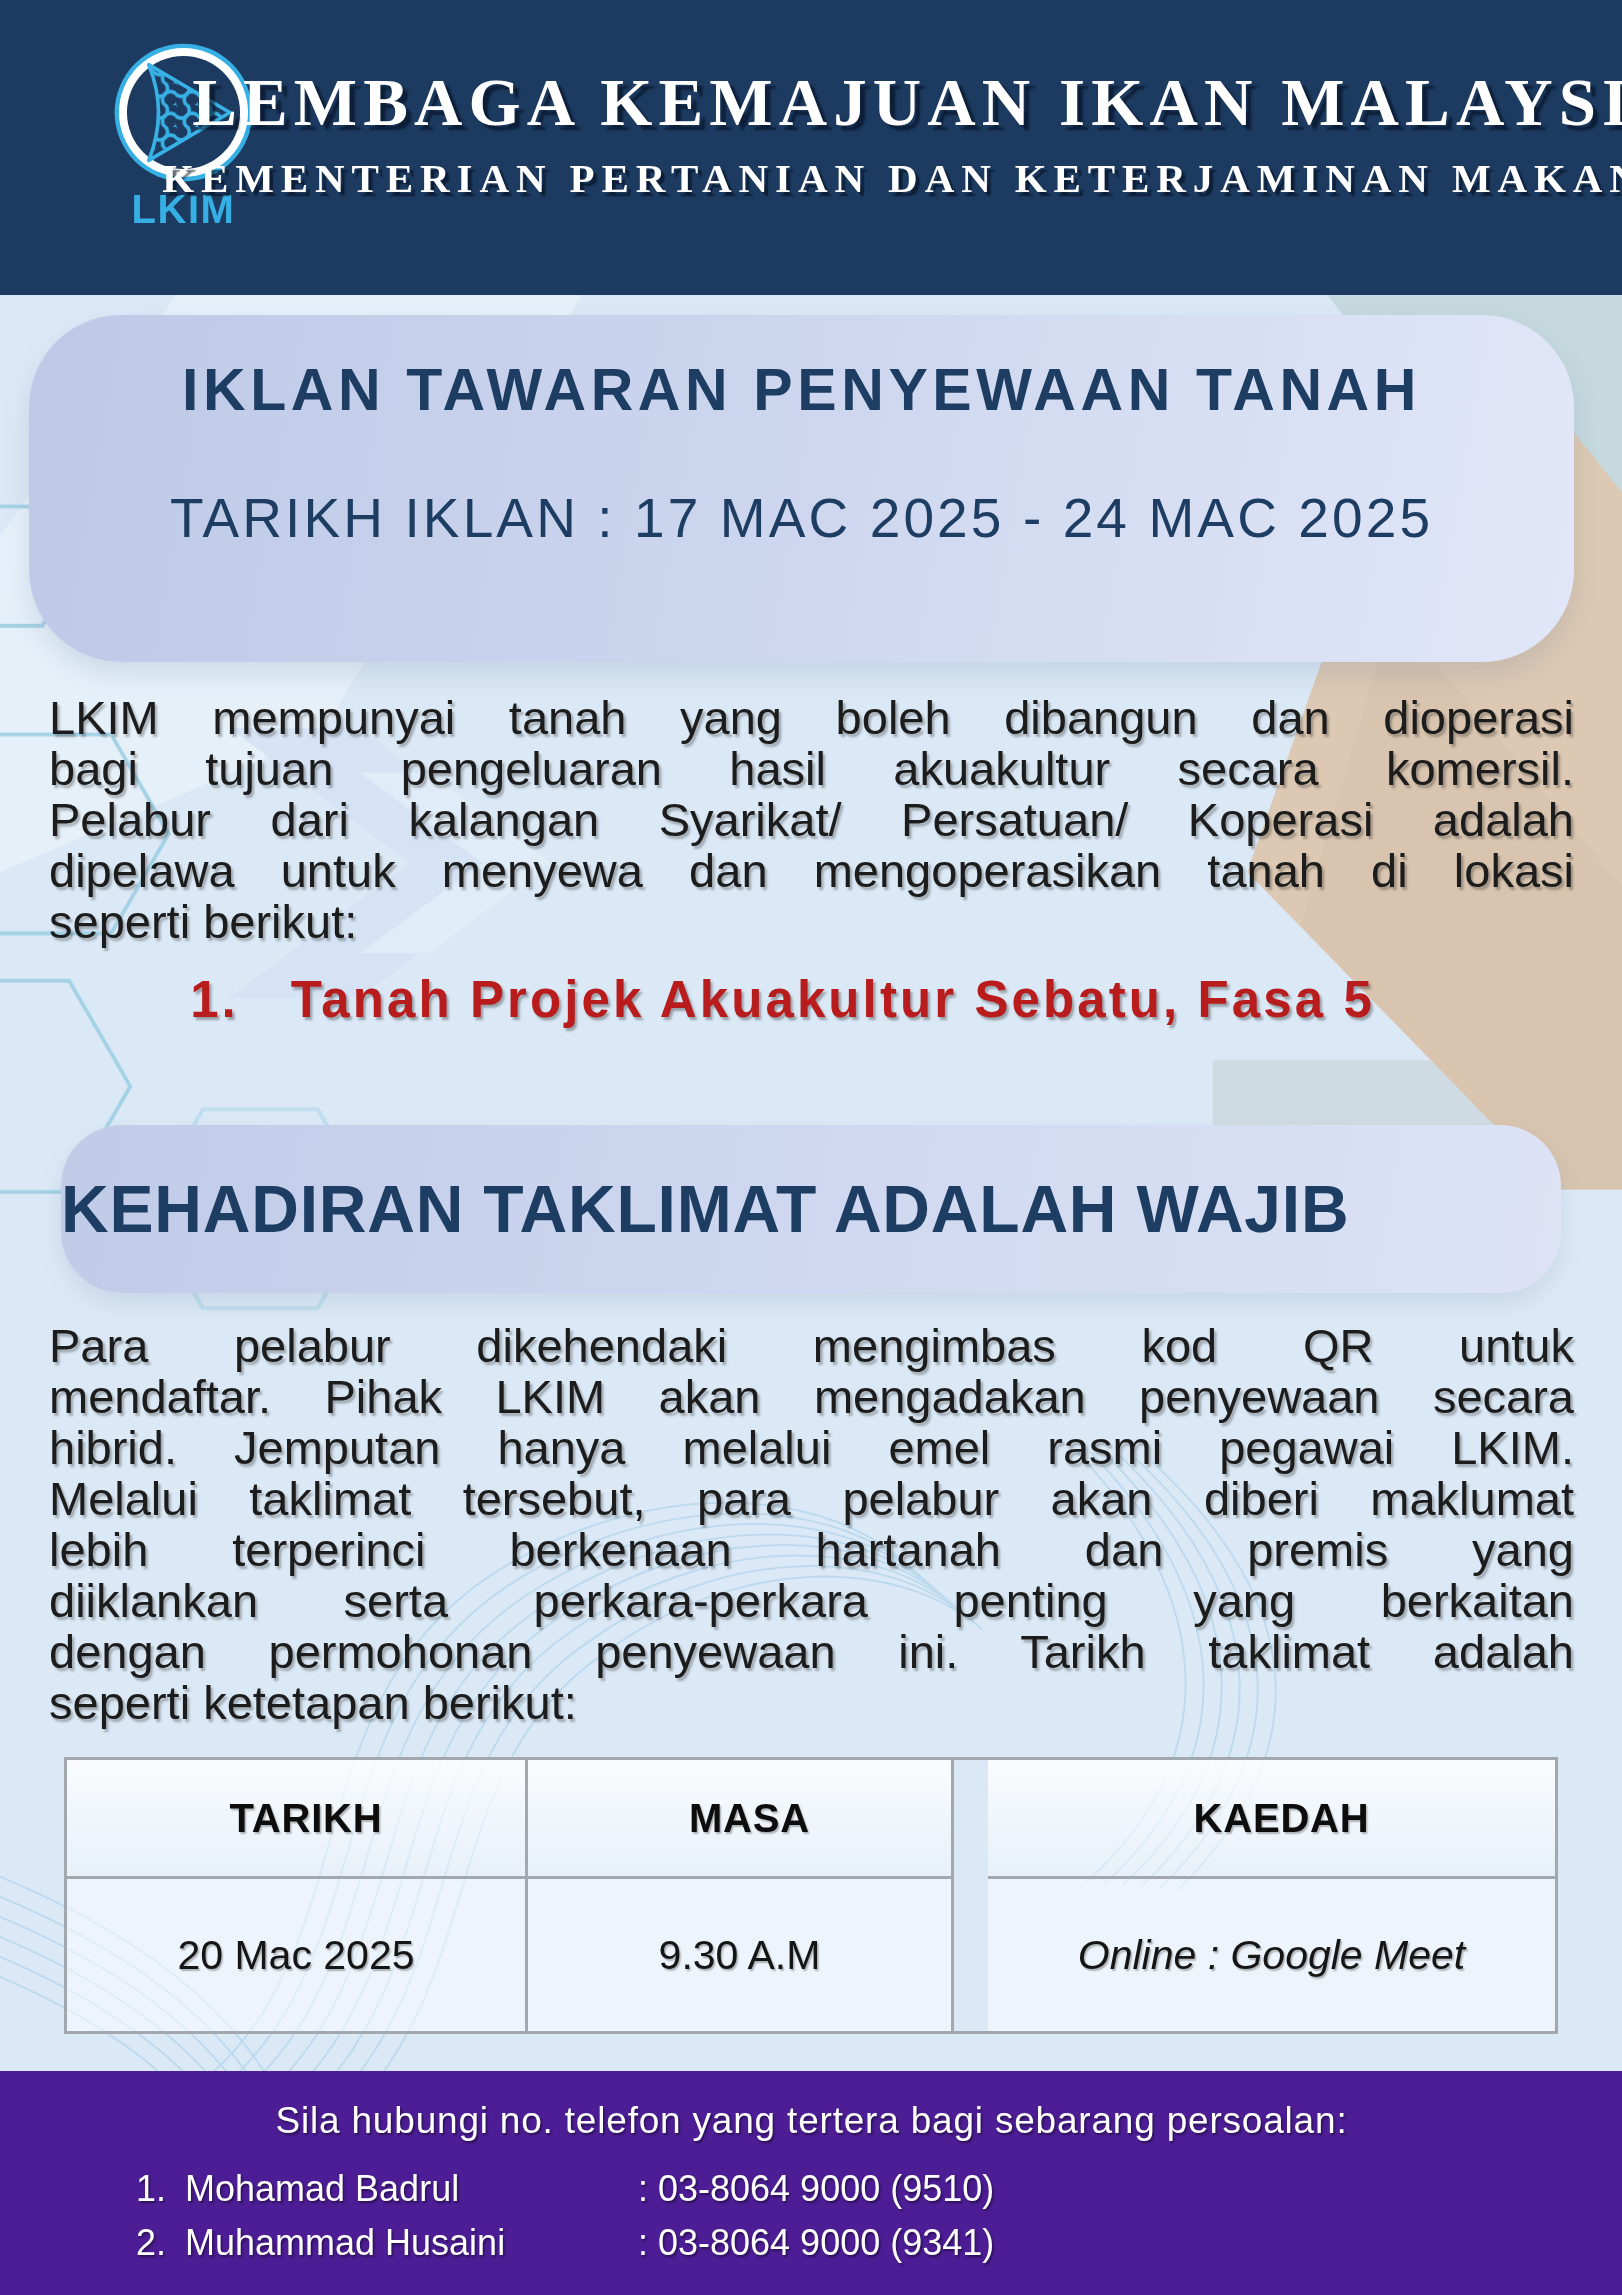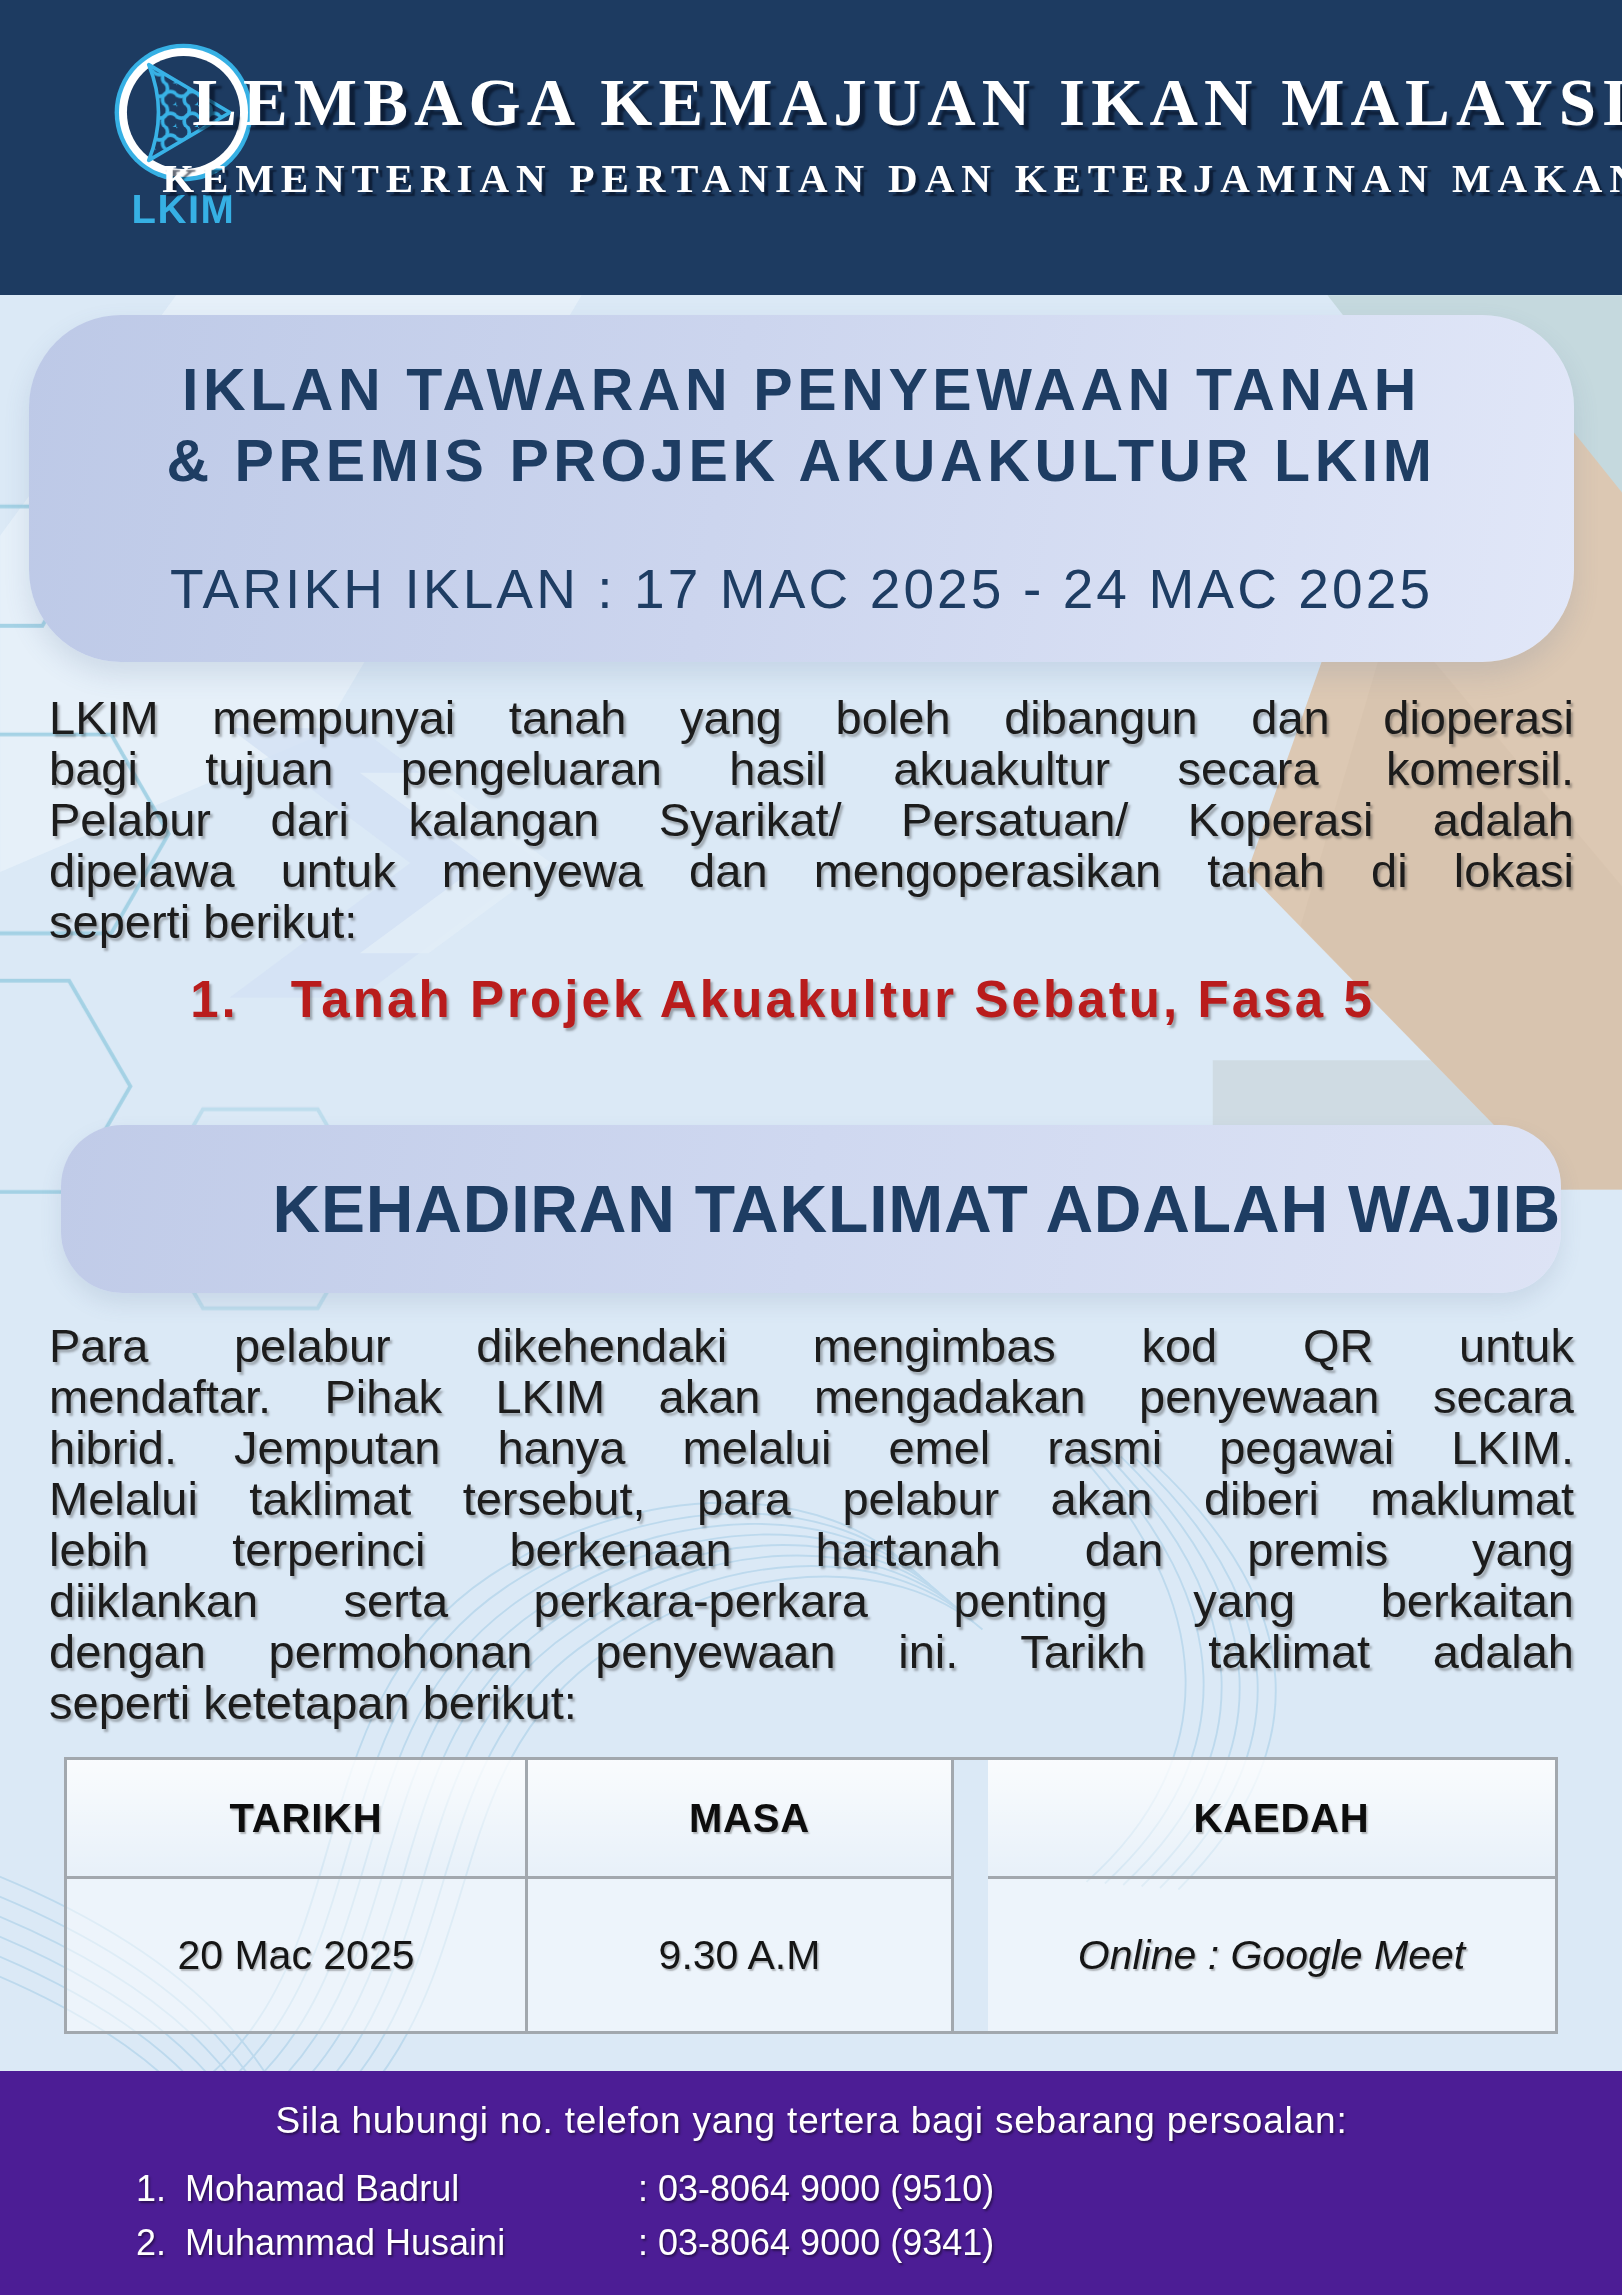--- a/index.html
+++ b/index.html
@@ -35,21 +35,21 @@
   .para .lline{text-align:left;}
   .para-intro{top:692px;}
   .para-brief{top:1320px;}
   
   .item{position:absolute;left:0;top:970px;width:1375px;text-align:right;
     font-size:51px;font-weight:800;color:#b91c1c;letter-spacing:3.1px;
     text-shadow:2.3px 3.1px 2.3px rgba(30,30,30,.35);white-space:nowrap;}
   
   .notice-box{position:absolute;left:61px;top:1125px;width:1500px;height:168px;border-radius:61px;
     background:linear-gradient(100deg,#c0cbe8 0%,#cfd8f0 50%,#dde3f5 100%);
-    display:flex;align-items:center;justify-content:flex-end;
+    display:flex;align-items:center;justify-content:flex-start;
     box-shadow:0 10.7px 21.4px rgba(90,110,150,.14);}
   .notice-text{font-size:66px;font-weight:800;color:#1e3d63;letter-spacing:0.8px;white-space:nowrap;}
   
   .sched{position:absolute;left:64px;top:1757px;width:1494px;height:277px;
     border:3.1px solid #a2a8ae;box-sizing:border-box;
     display:grid;grid-template-columns:461px 426px 1fr;grid-template-rows:119px 1fr;}
   .sched .cell{border-right:3.1px solid #a2a8ae;border-bottom:3.1px solid #a2a8ae;box-sizing:border-box;
     display:flex;align-items:center;justify-content:center;}
   .sched .cell:nth-child(3n){border-right:none;margin-left:34px;}
   .sched .cell.rowlast{border-bottom:none;}
@@ -150,21 +150,20 @@
     <div class="header-text">
       <div class="org">LEMBAGA KEMAJUAN IKAN MALAYSIA</div>
       <div class="ministry">KEMENTERIAN PERTANIAN DAN KETERJAMINAN MAKANAN</div>
     </div>
   </div>
 
   <div class="announce-box">
     <div class="announce-inner">
       <div class="announce-title">
         <span>IKLAN TAWARAN PENYEWAAN TANAH</span>
-        <span>&amp; PREMIS PROJEK AKUAKULTUR LKIM</span>
       </div>
       <div class="announce-date">TARIKH IKLAN : 17 MAC 2025 - 24 MAC 2025</div>
     </div>
   </div>
 
   <div class="para para-intro">
     <div class="jline">LKIM mempunyai tanah yang boleh dibangun dan dioperasi</div>
     <div class="jline">bagi tujuan pengeluaran hasil akuakultur secara komersil.</div>
     <div class="jline">Pelabur dari kalangan Syarikat/ Persatuan/ Koperasi adalah</div>
     <div class="jline">dipelawa untuk menyewa dan mengoperasikan tanah di lokasi</div>

